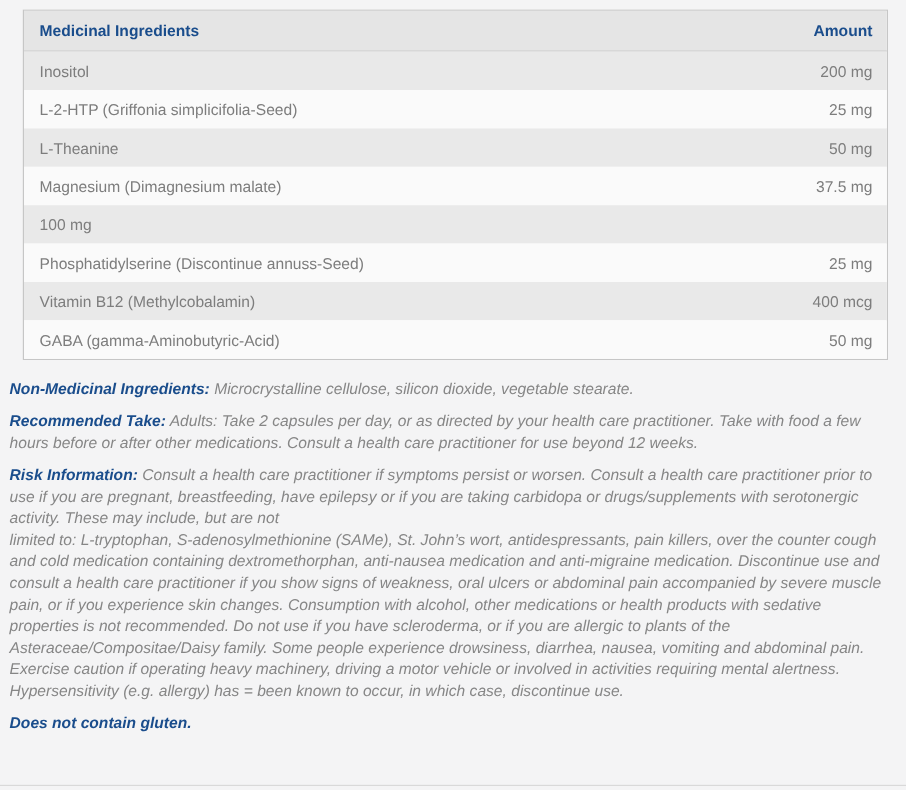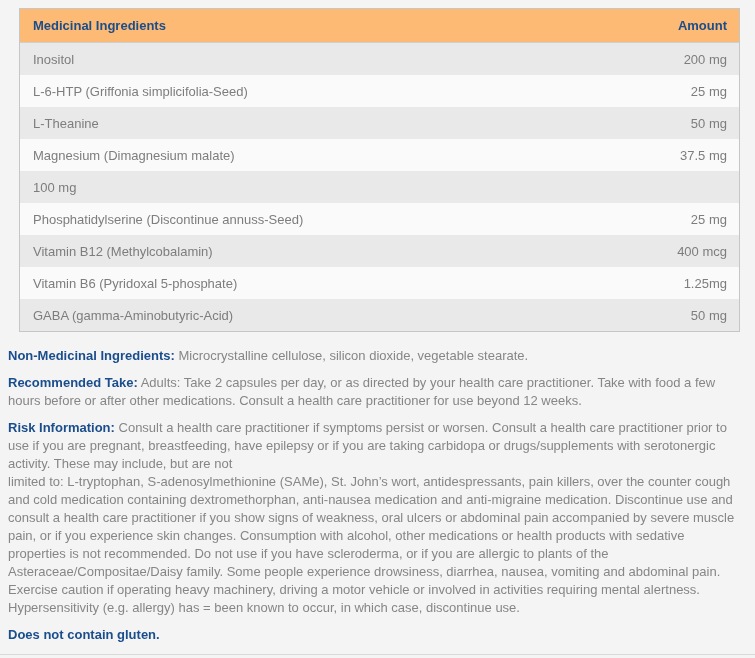--- a/index.html
+++ b/index.html
@@ -19,21 +19,21 @@
     margin: 0 15px 15px 19px;
     border: 1px solid #c6c6c6;
     background: #ffffff;
   }
   .ing-header {
     display: flex;
     justify-content: space-between;
     align-items: center;
     height: 34px;
     padding: 0 12px 0 13px;
-    background: #fdba74;
+    background: #e5e5e5;
     border-bottom: 1px solid #cfcfcf;
     color: #1a4d8c;
     font-size: 13px;
     font-weight: bold;
   }
   .ing-row {
     display: flex;
     justify-content: space-between;
     align-items: center;
     height: 32px;
@@ -45,21 +45,21 @@
   .ing-row:nth-child(even) { background: #fafafa; }
   .ing-amount { text-align: center; white-space: nowrap; }
 
   
   .sections {
     margin: 0 8px;
     color: #868686;
     font-size: 13px;
     line-height: 18px;
   }
-  .sections p { margin: 0 12px 9px 0; }
+  .sections p { margin: 0 12px 9px 0; font-style: italic; }
   .sec-label {
     color: #1a4d8c;
     font-weight: bold;
   }
   .gluten-line {
     color: #1a4d8c;
     font-weight: bold;
     font-size: 13px;
     margin: 0;
   }
@@ -80,21 +80,21 @@
     <div class="ing-header">
       <span>Medicinal Ingredients</span>
       <span>Amount</span>
     </div>
     <div>
       <div class="ing-row">
         <span class="ing-name">Inositol</span>
         <span class="ing-amount">200 mg</span>
       </div>
       <div class="ing-row">
-        <span class="ing-name">L-6-HTP (Griffonia simplicifolia-Seed)</span>
+        <span class="ing-name">L-2-HTP (Griffonia simplicifolia-Seed)</span>
         <span class="ing-amount">25 mg</span>
       </div>
       <div class="ing-row">
         <span class="ing-name">L-Theanine</span>
         <span class="ing-amount">50 mg</span>
       </div>
       <div class="ing-row">
         <span class="ing-name">Magnesium (Dimagnesium malate)</span>
         <span class="ing-amount">37.5 mg</span>
       </div>
@@ -103,24 +103,20 @@
       </div>
       <div class="ing-row">
         <span class="ing-name">Phosphatidylserine (Discontinue annuss-Seed)</span>
         <span class="ing-amount">25 mg</span>
       </div>
       <div class="ing-row">
         <span class="ing-name">Vitamin B12 (Methylcobalamin)</span>
         <span class="ing-amount">400 mcg</span>
       </div>
       <div class="ing-row">
-        <span class="ing-name">Vitamin B6 (Pyridoxal 5-phosphate)</span>
-        <span class="ing-amount">1.25mg</span>
-      </div>
-      <div class="ing-row">
         <span class="ing-name">GABA (gamma-Aminobutyric-Acid)</span>
         <span class="ing-amount">50 mg</span>
       </div>
     </div>
   </div>
 
   <div class="sections">
     <p><span class="sec-label">Non-Medicinal Ingredients:</span><span> Microcrystalline cellulose, silicon dioxide, vegetable stearate.</span></p>
 
     <p><span class="sec-label">Recommended Take:</span><span> Adults: Take 2 capsules per day, or as directed by your health care practitioner. Take with food a few hours before or after other medications. Consult a health care practitioner for use beyond 12 weeks.</span></p>

